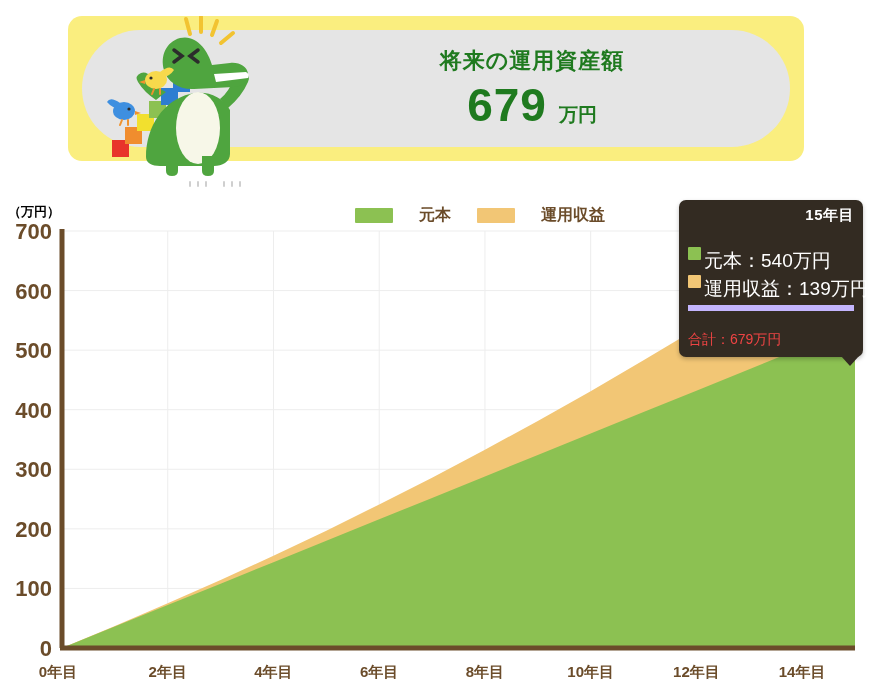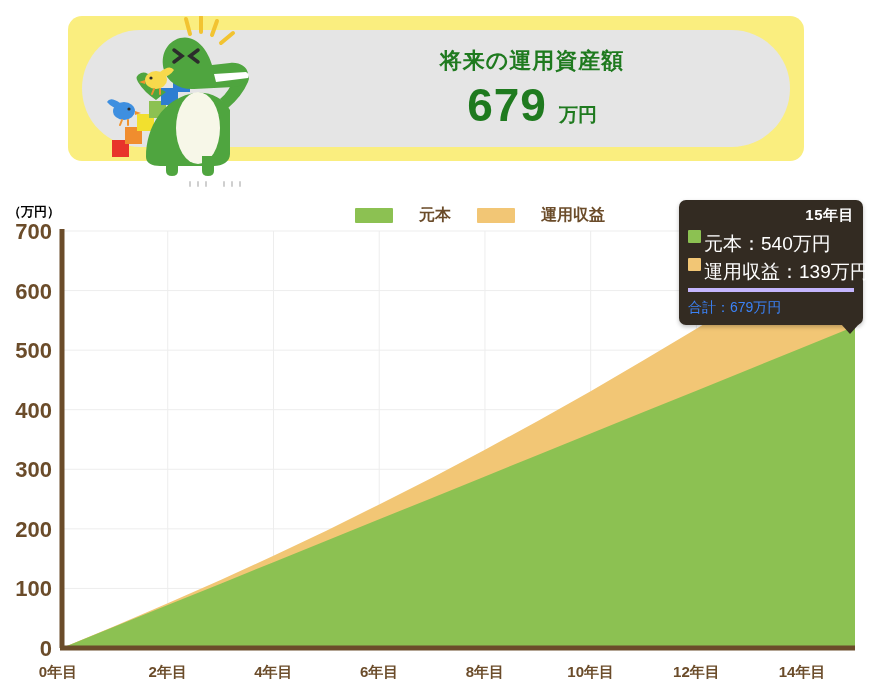--- a/index.html
+++ b/index.html
@@ -157,43 +157,43 @@
     border-radius: 7px;
     padding: 6px 9px 8px 9px;
     box-sizing: border-box;
     box-shadow: 0 2px 4px rgba(0,0,0,0.25);
   }
   #tooltip-title {
     text-align: right;
     color: #ffffff;
     font-size: 15px;
     font-weight: bold;
-    margin-bottom: 5px;
+    margin-bottom: 22px;
     letter-spacing: 0.5px;
   }
   .tooltip-row {
     display: flex;
     color: #ffffff;
     font-size: 19px;
     line-height: 1.45;
     white-space: nowrap;
   }
   .tooltip-swatch {
     width: 13px;
     height: 13px;
     flex: 0 0 13px;
     margin-right: 3px;
     border-radius: 1px;
   }
   #tooltip-total {
-    color: #3b82f6;
+    color: #ef4444;
     font-size: 14px;
     margin-top: 3px;
-    padding-top: 7px;
-    border-top: 4px solid #c4b5fd;
+    padding-top: 20px;
+    border-top: 6px solid #c4b5fd;
     white-space: nowrap;
   }
   #tooltip-arrow {
     position: absolute;
     left: 162px;
     bottom: -9px;
     width: 0;
     height: 0;
     border-left: 9px solid transparent;
     border-right: 9px solid transparent;

